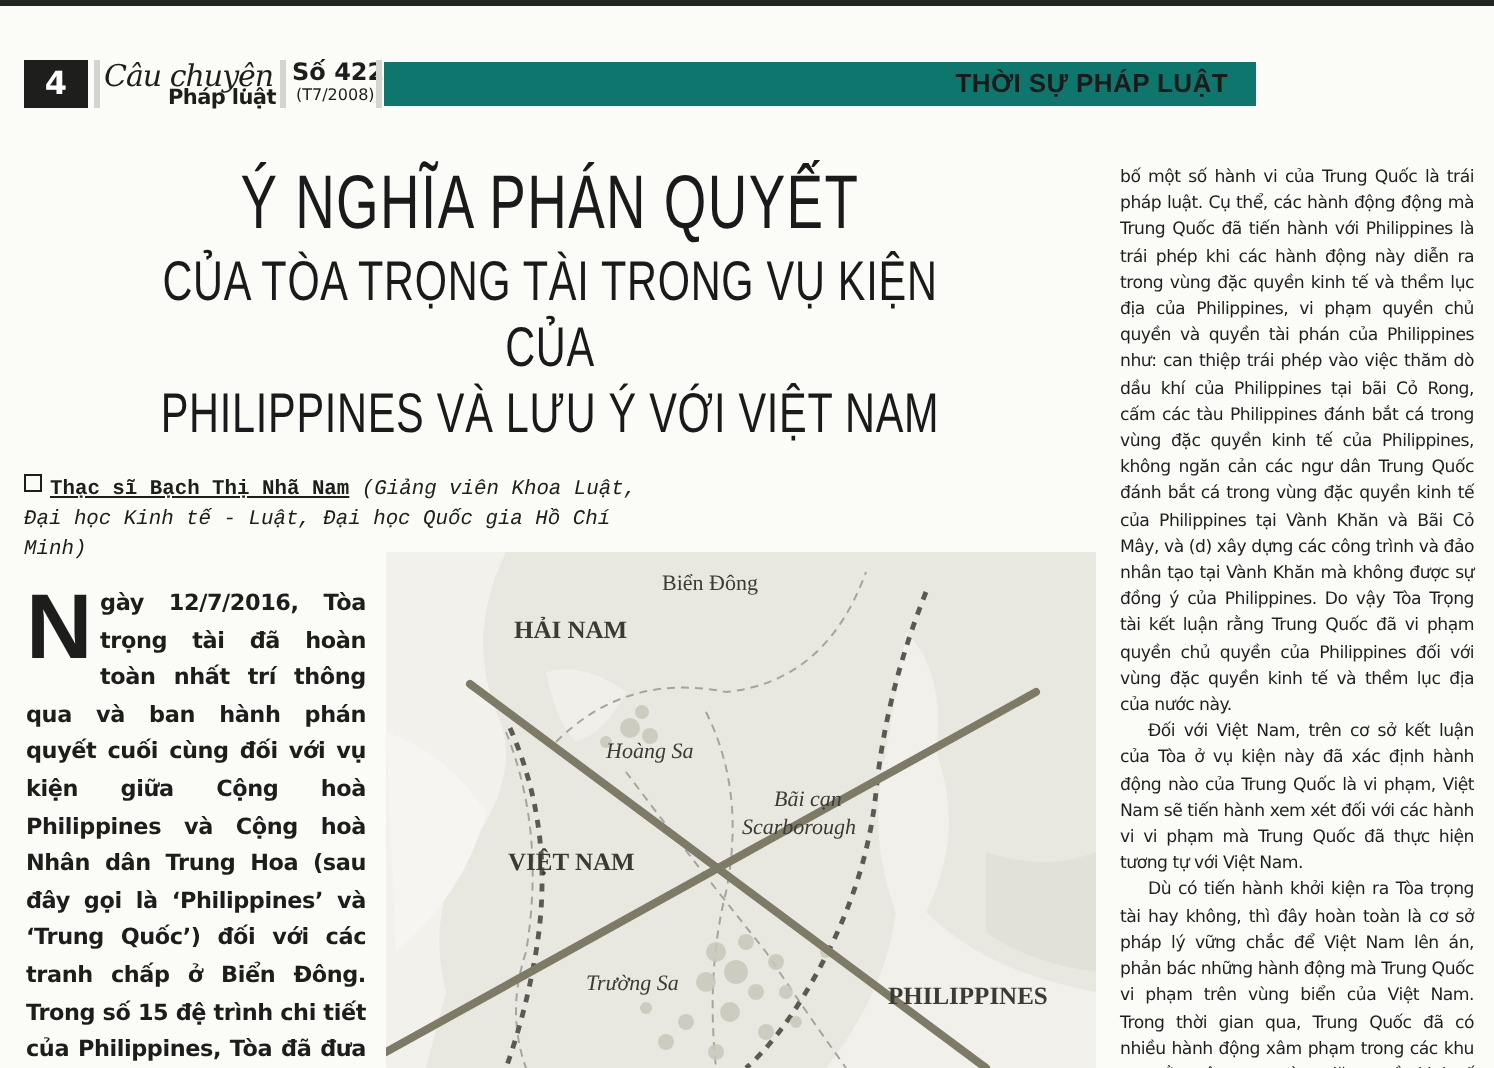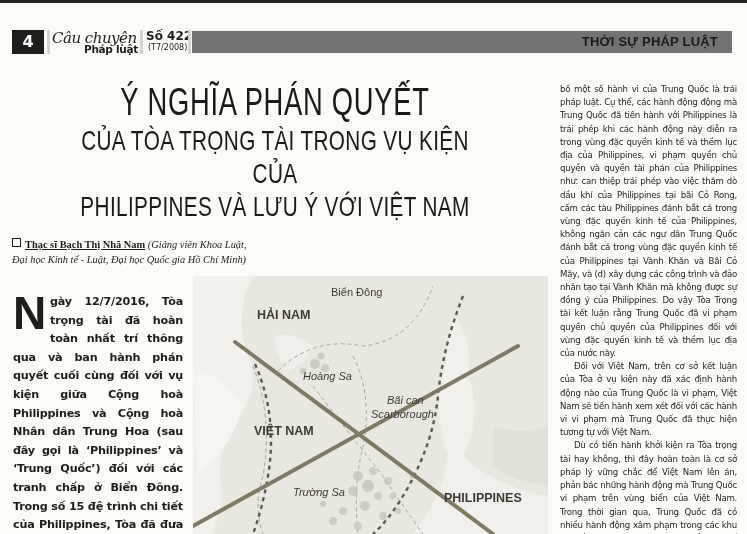--- a/index.html
+++ b/index.html
@@ -15,39 +15,39 @@
       color: #fff; font-family: "DejaVu Sans", sans-serif; font-weight: bold; font-size: 16px;
       text-align: center; line-height: 24px;
     }
     .sep { position: absolute; top: 0; width: 3px; height: 24px; background: #d4d5d1; }
     .logo { position: absolute; left: 40px; top: -1px; width: 86px; height: 26px; }
     .logo .l1 { position: absolute; left: 0; top: 0; font-family: "DejaVu Serif", serif; font-style: italic; font-weight: normal; font-size: 15px; letter-spacing: -0.5px; }
     .logo .l2 { position: absolute; left: 32px; top: 14px; font-family: "DejaVu Sans", sans-serif; font-size: 10.5px; font-weight: bold; letter-spacing: -0.3px; }
     .issue { position: absolute; left: 134px; top: 0; }
     .issue .no { font-weight: bold; font-size: 12px; line-height: 13px; }
     .issue .date { font-size: 8px; line-height: 10px; padding-left: 2px; }
-    .strip { position: absolute; left: 180px; top: 1px; width: 540px; height: 22px; background: #737373; }
+    .strip { position: absolute; left: 180px; top: 1px; width: 436px; height: 22px; background: #0f766e; }
     .section-label {
       position: absolute; right: 14px; top: 3px; font-family: "Liberation Sans", sans-serif; font-weight: bold;
       font-size: 13px; letter-spacing: 0.2px; color: #1a1a1a;
     }
     .headline { position: absolute; left: 0; top: 80px; width: 550px; text-align: center; font-family: "Liberation Sans", sans-serif; font-weight: normal; color: #1a1a1a; }
     .h1 { font-size: 38px; line-height: 44px; transform: scaleX(0.72); letter-spacing: 1px; }
     .h2 { font-size: 28px; line-height: 33px; transform: scaleX(0.74); letter-spacing: 0.5px; }
-    .byline { position: absolute; left: 12px; top: 237px; width: 330px; font-size: 10.4px; line-height: 15px; font-family: Liberation Serif, serif; }
+    .byline { position: absolute; left: 12px; top: 237px; width: 330px; font-size: 10.4px; line-height: 15px; font-family: Liberation Mono, monospace; }
     .byline .name { font-weight: bold; text-decoration: underline; }
     .byline .aff { font-style: italic; }
     .box { display: inline-block; width: 7px; height: 7px; border: 1.2px solid #1d1d1b; margin-right: 4px; vertical-align: 1px; }
     .lead {
       position: absolute; left: 13px; top: 293px; width: 170px; font-family: "DejaVu Sans", sans-serif; font-weight: bold;
       font-size: 11.2px; line-height: 18.6px; text-align: justify; color: #1d1d1b; letter-spacing: -0.2px;
     }
     .dropcap { float: left; font-size: 46px; line-height: 36px; font-weight: bold; margin: 2px 4px 0 0; font-family: "Liberation Sans", sans-serif; }
     .map { position: absolute; left: 193px; top: 276px; width: 355px; height: 258px; background: #e9e8e0; overflow: hidden; }
-    .map-label { position: absolute; font-family: Liberation Sans, sans-serif; color: #3b3a33; text-align: right; }
+    .map-label { position: absolute; font-family: Liberation Serif, serif; color: #3b3a33; text-align: right; }
     .bold-label { font-weight: bold; font-size: 12.5px; margin-left: 21px; }
     .italic-label { font-style: italic; font-size: 11px; }
     .right-col {
       position: absolute; left: 560px; top: 83px; width: 177px; font-family: "DejaVu Sans", sans-serif;
       font-size: 8.6px; line-height: 13.2px; text-align: justify; color: #1f1f1f; letter-spacing: -0.25px;
     }
     .right-col p { margin: 0; }
     .right-col p.indent { text-indent: 14px; }
   </style>
 </head>

